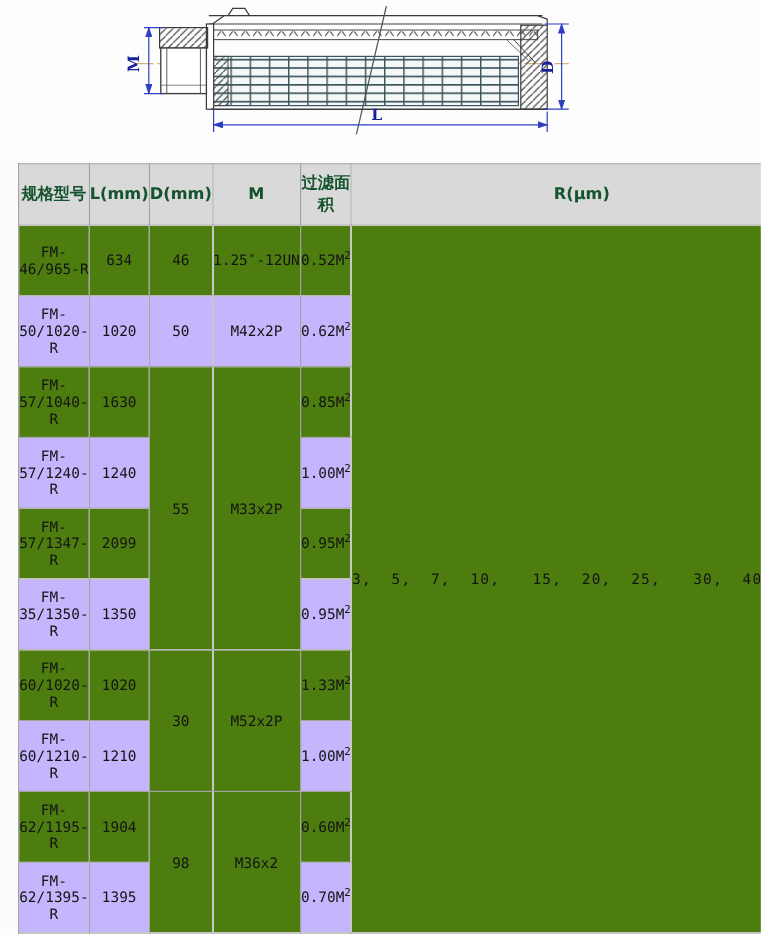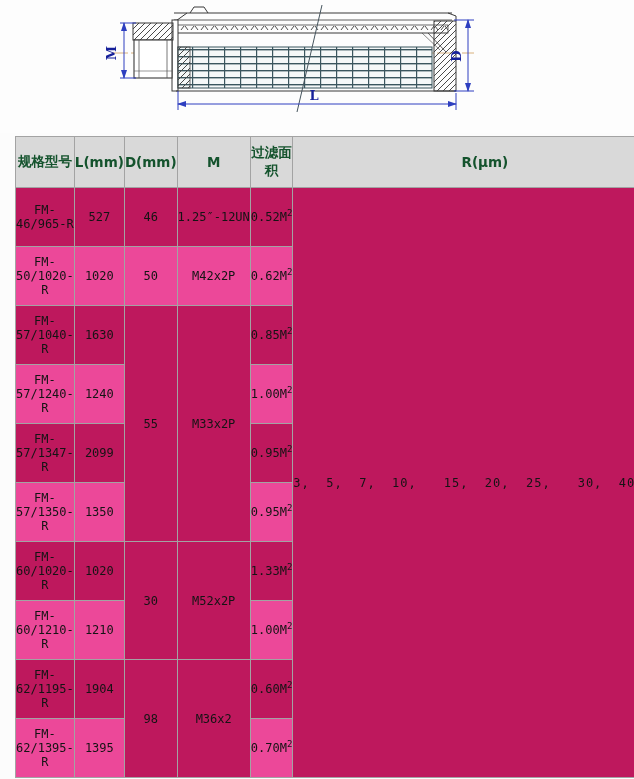--- a/index.html
+++ b/index.html
@@ -28,23 +28,23 @@
   }
   table.spec th{
     height:50px;background:#d9d9d9;
     font-family:"DejaVu Sans",sans-serif;
     font-size:13.5px;font-weight:bold;color:#14532d;
   }
   table.spec td{
     height:58px;
     font-family:"DejaVu Sans Mono","Liberation Mono",monospace;
     font-size:12px;color:#141414;
-    background:#be185d;
-  }
-  tr.row-b td.striped{background:#ec4899;margin-top:37px;}
+    background:#4d7c0f;
+  }
+  tr.row-b td.striped{background:#c4b5fd;margin-top:37px;}
   td sup{font-size:9px;line-height:0;vertical-align:super;}
   td.r-cell{
     background:#ffffff;
     font-size:13px;letter-spacing:1px;
   }
   .r-lines{display:flex;flex-direction:row;gap:27px;align-items:flex-end;}
   .r-lines div{white-space:pre;}
 </style>
 </head>
 <body>
@@ -144,21 +144,21 @@
         <th>L(mm)</th>
         <th>D(mm)</th>
         <th>M</th>
         <th>过滤面积</th>
         <th>R(μm)</th>
       </tr>
     </thead>
     <tbody>
       <tr class="row-a">
         <td class="striped">FM-46/965-R</td>
-        <td class="striped">527</td>
+        <td class="striped">634</td>
         <td>46</td>
         <td>1.25″-12UN</td>
         <td class="striped"><span>0.52M</span><sup>2</sup></td>
         <td class="r-cell" rowspan="10">
           <div class="r-lines">
             <div>3,  5,  7,  10,</div>
             <div>15,  20,  25,</div>
             <div>30,  40,  60</div>
           </div>
         </td>
@@ -181,21 +181,21 @@
         <td class="striped">FM-57/1240-R</td>
         <td class="striped">1240</td>
         <td class="striped"><span>1.00M</span><sup>2</sup></td>
       </tr>
       <tr class="row-a">
         <td class="striped">FM-57/1347-R</td>
         <td class="striped">2099</td>
         <td class="striped"><span>0.95M</span><sup>2</sup></td>
       </tr>
       <tr class="row-b">
-        <td class="striped">FM-57/1350-R</td>
+        <td class="striped">FM-35/1350-R</td>
         <td class="striped">1350</td>
         <td class="striped"><span>0.95M</span><sup>2</sup></td>
       </tr>
       <tr class="row-a">
         <td class="striped">FM-60/1020-R</td>
         <td class="striped">1020</td>
         <td rowspan="2">30</td>
         <td rowspan="2">M52x2P</td>
         <td class="striped"><span>1.33M</span><sup>2</sup></td>
       </tr>

